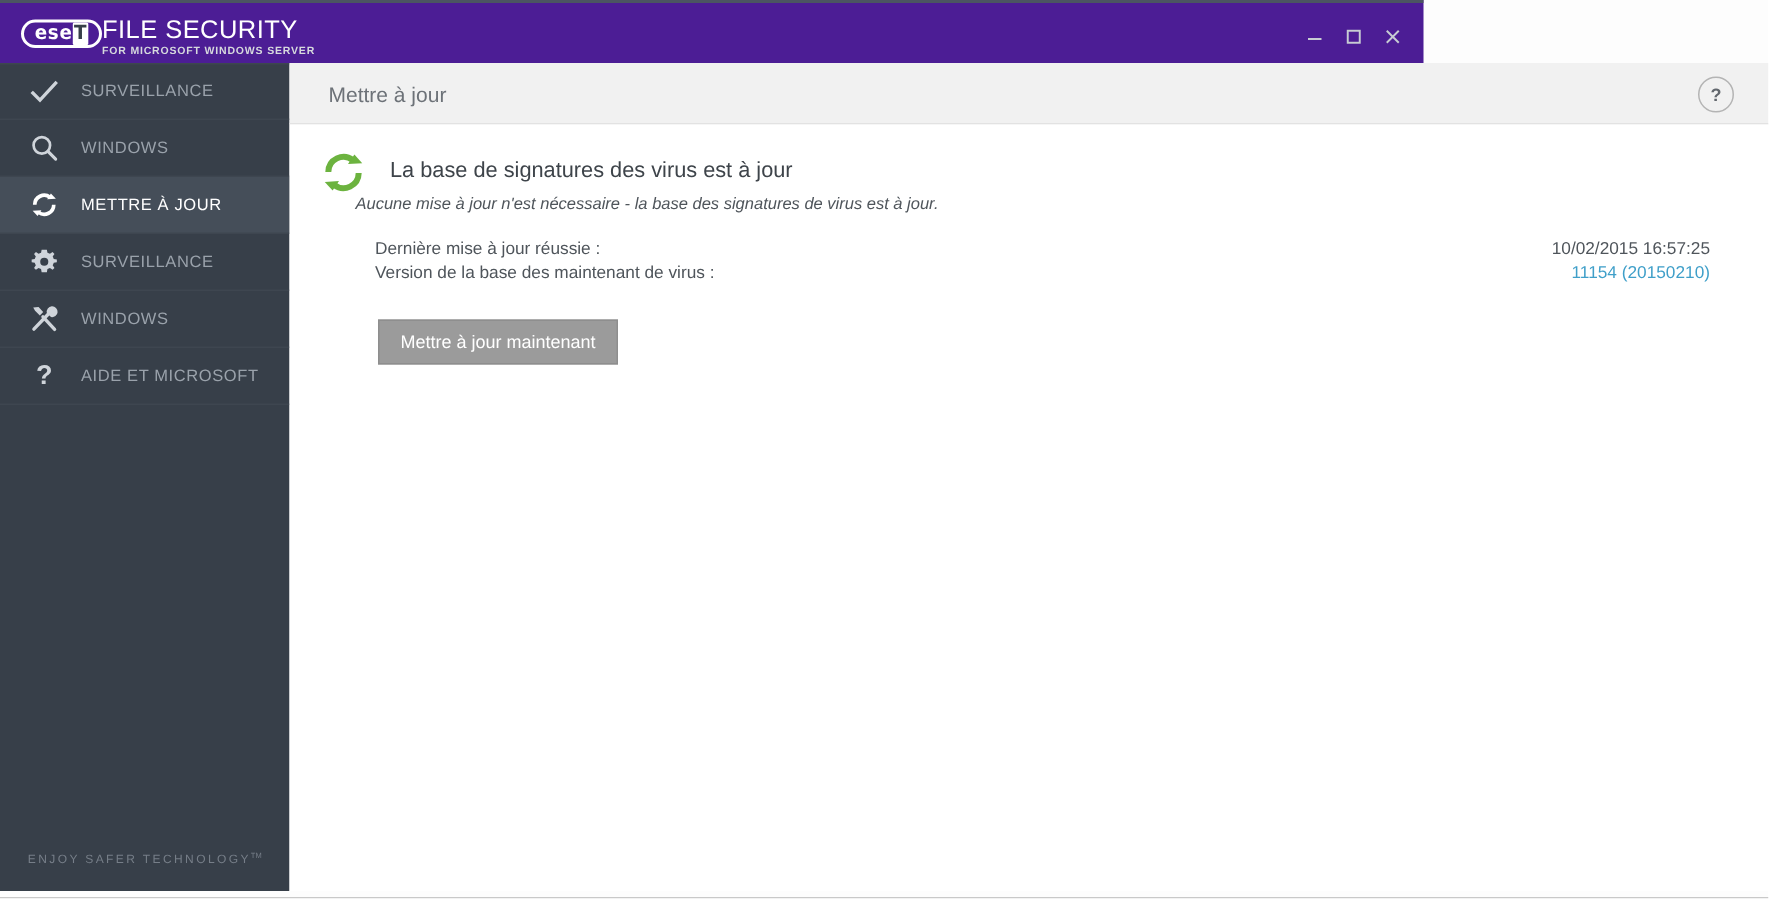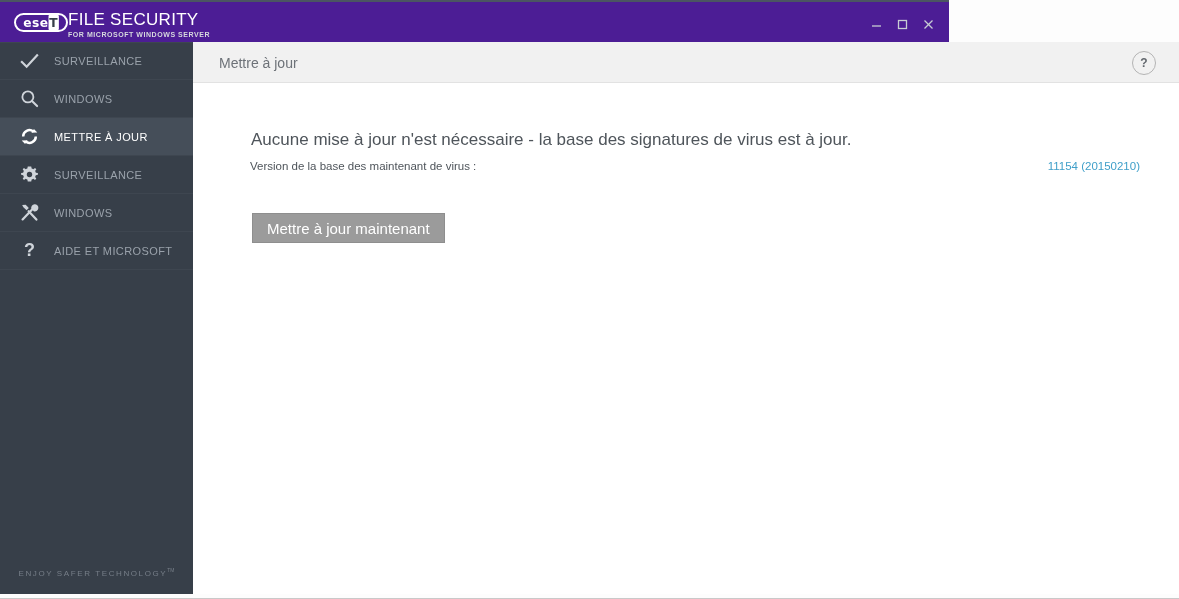--- a/index.html
+++ b/index.html
@@ -135,41 +135,41 @@
   .statusrow {
     position:absolute; left:21px; top:19px;
     display:flex; align-items:flex-start;
   }
   .statusicon { width:30px; height:30px; flex:0 0 auto; margin-top:-2px; }
   .statushead {
     margin-left:16px; margin-top:4px;
     font-size:14.5px; color:#3e444a; font-weight:400;
   }
   .statussub {
-    position:absolute; left:58px; top:47px;
-    font-size:17px; color:#4f555b;
+    position:absolute; left:44px; top:47px;
+    font-size:11px; color:#4f555b;font-style:italic;
   }
   .detail {
     position:absolute; left:57px; top:75px;
     width:890px;
   }
   .drow {
     display:flex; justify-content:space-between;
     font-size:11.5px; color:#4f555b;
     line-height:16px;
   }
   .dval { color:#4f555b; }
   .dval.link { color:#3f9fc9;margin-left:44px; }
   .updatebtn {
     position:absolute; left:59px; top:130px;
     min-width:134px; height:30px;
     background:#9b9b9b;
     border:1px solid #8e8e8e;
     color:#ffffff;
-    font-size:15px;
+    font-size:12px;
     display:flex; align-items:center; justify-content:center;
     padding:0 14px;
     cursor:default;
   }
 </style>
 </head>
 <body>
 
 <div id="app">
 
@@ -277,24 +277,39 @@
     </div>
   </div>
 
   <div class="contenthdr">
     <div class="pagetitle">Mettre à jour</div>
     <div class="helpbtn">?</div>
   </div>
 
   <div class="main">
 
+    <div class="statusrow">
+      <span class="statusicon">
+        <svg width="30" height="30" viewBox="0 0 24 24">
+          <path d="M20.1 12.3 A8.1 8.1 0 0 1 7.0 18.6" fill="none" stroke="#6cb33f" stroke-width="3.2"></path>
+          <path d="M3.9 11.7 A8.1 8.1 0 0 1 17.0 5.4" fill="none" stroke="#6cb33f" stroke-width="3.2"></path>
+          <polygon points="17.8,2.4 22.0,7.0 14.4,7.5" fill="#6cb33f"></polygon>
+          <polygon points="6.2,21.6 2.0,17.0 9.6,16.5" fill="#6cb33f"></polygon>
+        </svg>
+      </span>
+      <span class="statushead">La base de signatures des virus est à jour</span>
+    </div>
 
     <div class="statussub">Aucune mise à jour n'est nécessaire - la base des signatures de virus est à jour.</div>
 
     <div class="detail">
+      <div class="drow">
+        <span class="dlbl">Dernière mise à jour réussie :</span>
+        <span class="dval">10/02/2015 16:57:25</span>
+      </div>
       <div class="drow">
         <span class="dlbl">Version de la base des maintenant de virus :</span>
         <span class="dval link">11154 (20150210)</span>
       </div>
     </div>
 
     <div class="updatebtn">Mettre à jour maintenant</div>
   </div>
 
 </div>

